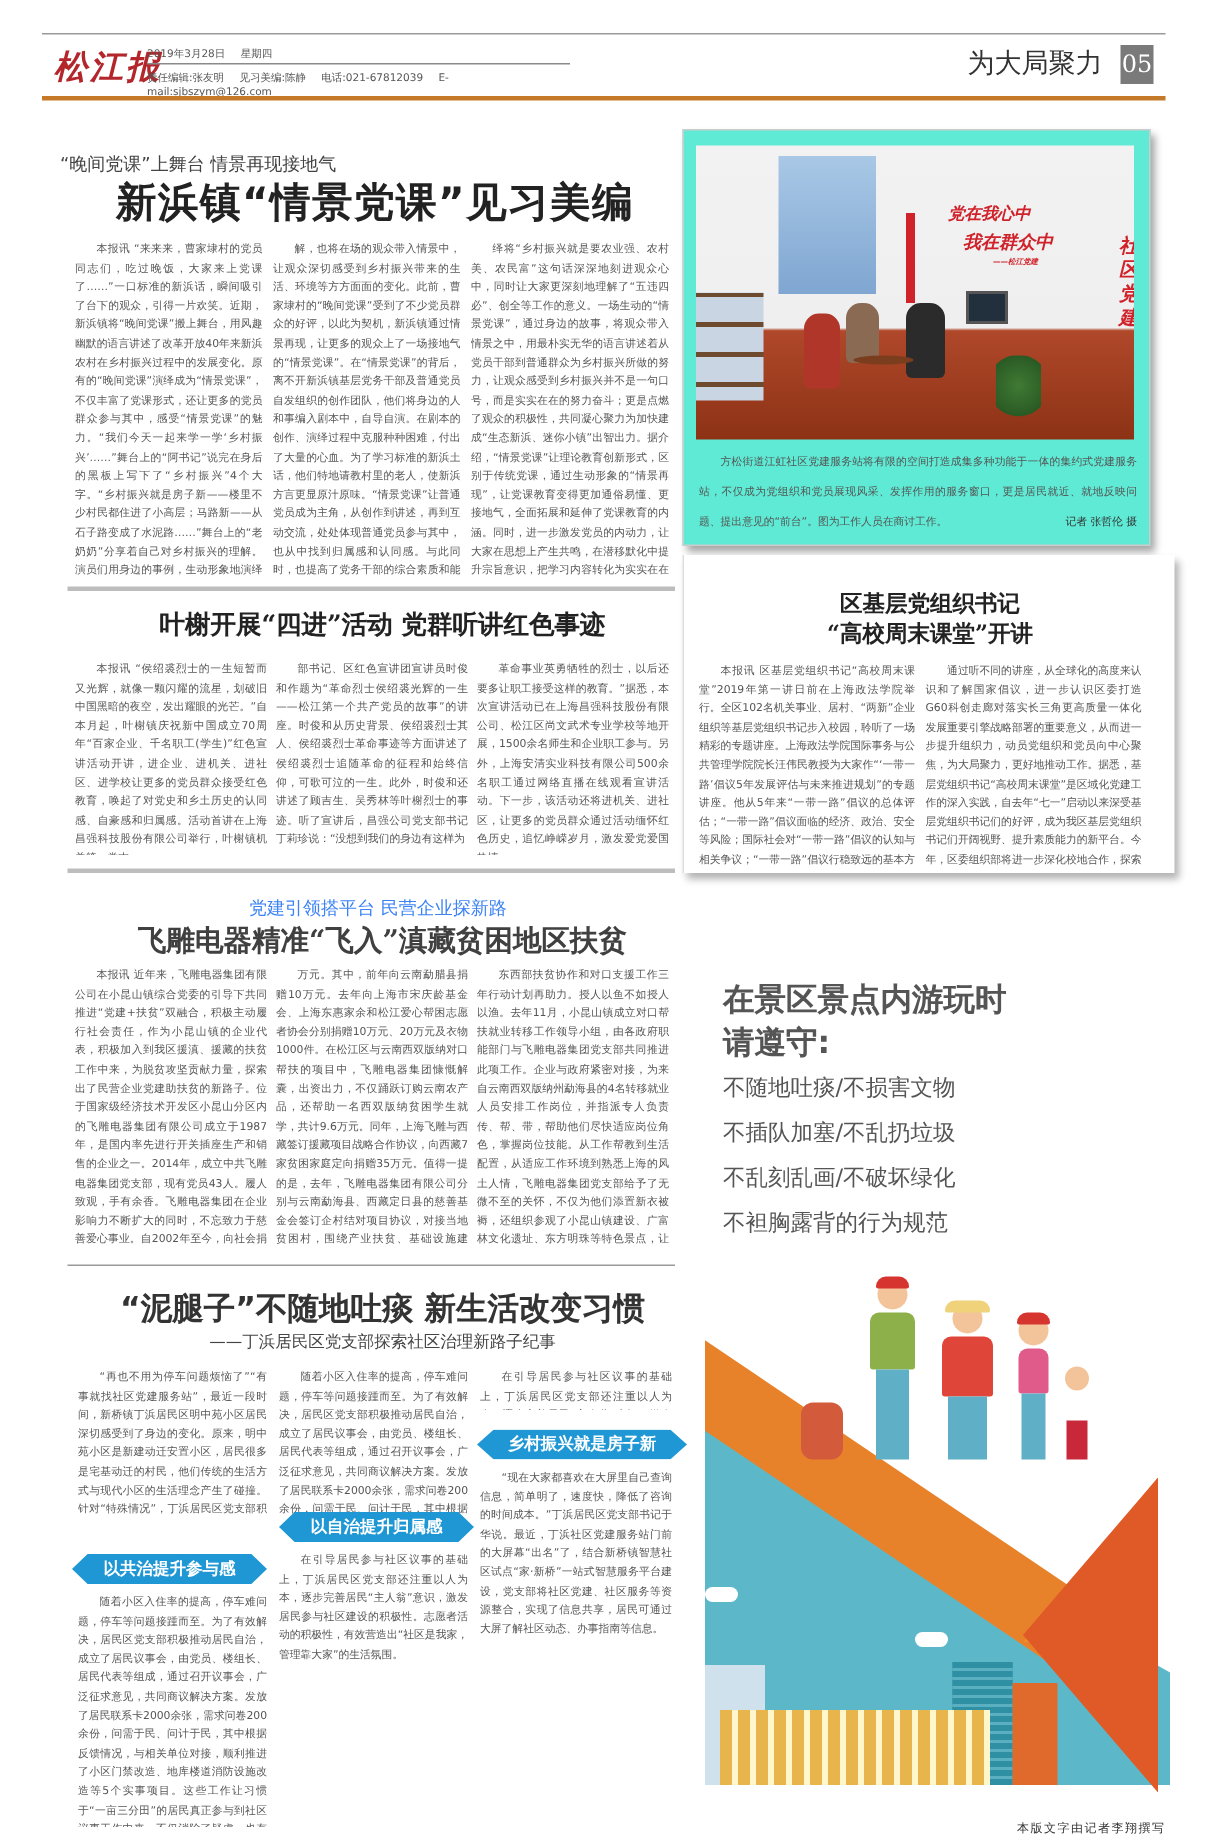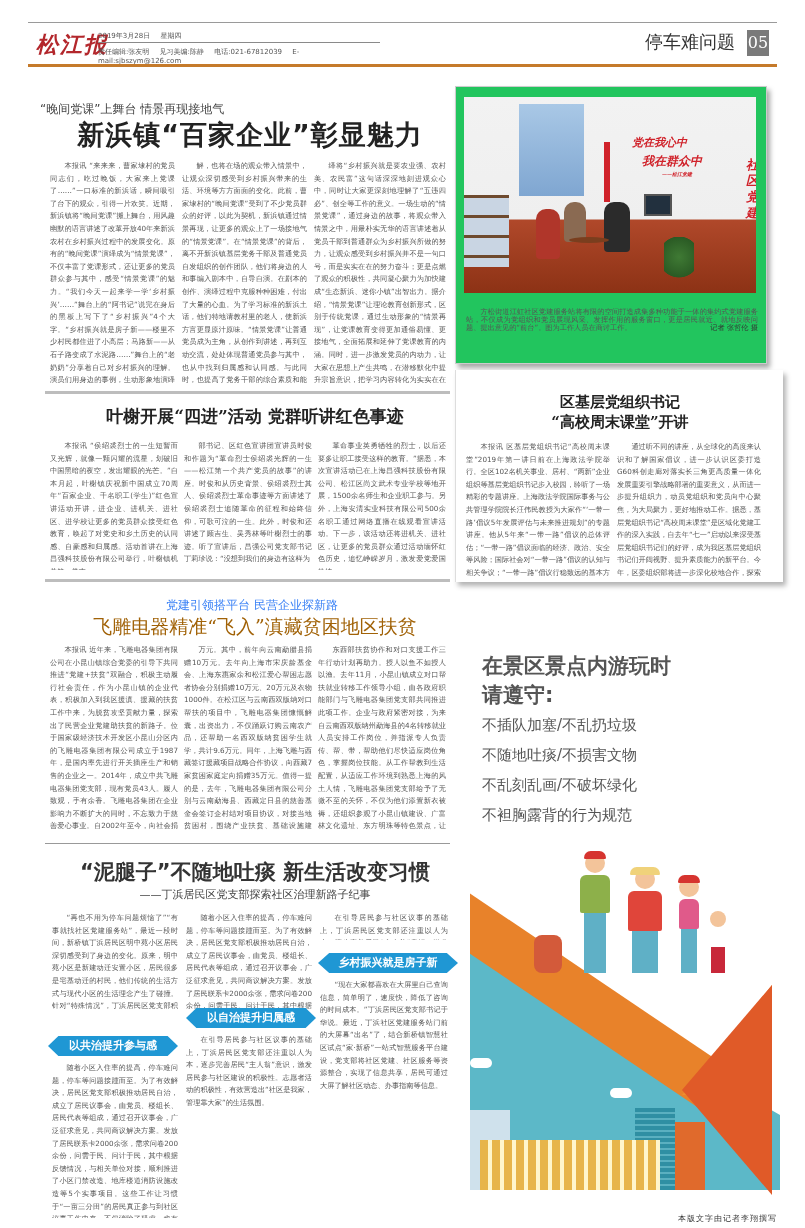--- a/index.html
+++ b/index.html
@@ -22,52 +22,52 @@
   
   .col { position: absolute; font-size: 7.2px; line-height: 12.6px; color: #555; text-align: justify; overflow: hidden; font-family: "DejaVu Sans", sans-serif; }
   .col p { text-indent: 2em; }
 
   
   .a1-kicker { position: absolute; left: 40px; width: 420px; top: 101px; text-align: left; font-size: 12px; color: #444; }
   .a1-title { position: absolute; left: 40px; width: 420px; top: 117px; text-align: center; font-size: 27px; font-weight: bold; color: #222; letter-spacing: 1px; }
   .a1-rule { position: absolute; left: 45px; width: 405px; top: 391px; height: 3px; background: #bdbdbd; }
 
   
-  .photo-box { position: absolute; left: 455px; top: 86px; width: 312px; height: 278px; border: 1px solid #ccc; box-shadow: 3px 4px 5px rgba(0,0,0,0.35); background: #22c55e; }
+  .photo-box { position: absolute; left: 455px; top: 86px; width: 312px; height: 278px; border: 1px solid #ccc; box-shadow: 3px 4px 5px rgba(0,0,0,0.35); background: #5eead4; }
   .photo { position: absolute; left: 8px; top: 10px; width: 292px; height: 196px; overflow: hidden; background: linear-gradient(#f2f2f2 0%, #efefef 62%, #b0482a 63%, #8c3215 100%); }
   .photo .window { position: absolute; left: 55px; top: 7px; width: 65px; height: 92px; background: linear-gradient(#a9c8e6, #7fa6d1); }
   .photo .shelf { position: absolute; left: 0; top: 98px; width: 45px; height: 72px; background: repeating-linear-gradient(#6e4a2e 0 3px, #c9d5e3 3px 20px); }
   .photo .slogan { position: absolute; font-family: "DejaVu Serif", serif; color: #d0222a; font-weight: bold; font-style: italic; }
   .photo .s1 { left: 168px; top: 38px; font-size: 11px; }
   .photo .s2 { left: 178px; top: 56px; font-size: 12px; }
   .photo .s3 { left: 198px; top: 74px; font-size: 5px; }
   .photo .s4 { left: 282px; top: 60px; font-size: 13px; width: 16px; line-height: 16px; }
   .photo .banner { position: absolute; left: 140px; top: 45px; width: 6px; height: 60px; background: #d0222a; }
   .photo .tv { position: absolute; left: 180px; top: 97px; width: 28px; height: 22px; background: #22303e; border: 2px solid #555; }
   .photo .table { position: absolute; left: 105px; top: 140px; width: 40px; height: 6px; background: #7a3e1e; border-radius: 50%; }
   .photo .p1 { position: absolute; left: 72px; top: 112px; width: 24px; height: 50px; background: #b0362a; border-radius: 10px 10px 4px 4px; }
   .photo .p2 { position: absolute; left: 100px; top: 105px; width: 22px; height: 40px; background: #8a6a52; border-radius: 10px 10px 4px 4px; }
   .photo .p3 { position: absolute; left: 140px; top: 105px; width: 26px; height: 50px; background: #2b2b2b; border-radius: 10px 10px 4px 4px; }
   .photo .plant { position: absolute; left: 200px; top: 140px; width: 30px; height: 50px; background: radial-gradient(circle at 50% 40%, #3f7a34, #2a5a24 60%, transparent 62%); }
-  .photo-caption { position: absolute; left: 10px; top: 211px; width: 292px; font-size: 7.2px; line-height: 8px; color: #555; text-indent: 2em; text-align: justify; margin-top: 10px; }
+  .photo-caption { position: absolute; left: 10px; top: 211px; width: 292px; font-size: 7.2px; line-height: 20px; color: #555; text-indent: 2em; text-align: justify; }
   .photo-caption .credit { float: right; color: #333; }
 
   
   .a2-title { position: absolute; left: 45px; width: 420px; top: 405px; text-align: center; font-family: "DejaVu Serif", serif; font-weight: bold; font-size: 17px; color: #222; }
 
   
   .a3-box { position: absolute; left: 455px; top: 370px; width: 328px; height: 212px; border-left: 1px solid #ddd; box-shadow: 3px 4px 5px rgba(0,0,0,0.3); background: #fff; }
   .a3-title { position: absolute; left: 460px; width: 320px; top: 392px; text-align: center; font-family: "DejaVu Serif", serif; font-weight: bold; font-size: 15px; line-height: 20px; color: #222; }
 
   
   .mid-rule { position: absolute; left: 45px; width: 405px; top: 579px; height: 3px; background: #bdbdbd; }
 
   
   .a4-kicker { position: absolute; left: 42px; width: 420px; top: 597px; text-align: center; font-size: 12px; color: #3b82f6; }
-  .a4-title { position: absolute; left: 45px; width: 420px; top: 614px; text-align: center; font-family: "DejaVu Serif", serif; font-weight: normal; font-size: 19px; color: #a16207; }
+  .a4-title { position: absolute; left: 45px; width: 420px; top: 614px; text-align: center; font-family: "DejaVu Serif", serif; font-weight: bold; font-size: 19px; color: #404040; }
 
   
   .rules { position: absolute; left: 482px; top: 652px; width: 290px; }
   .rules-title { font-size: 21px; font-weight: bold; color: #555; line-height: 29px; }
   .rules-item { font-size: 15px; color: #555; line-height: 29px; margin-top: 1px; }
 
   
   .illus { position: absolute; left: 470px; top: 820px; width: 310px; height: 390px; overflow: hidden; }
   .illus .sky { position: absolute; left: 0; top: 120px; width: 310px; height: 250px; background: #5cb8c8; clip-path: polygon(0 0, 100% 70%, 100% 100%, 0 100%); }
   .illus .band { position: absolute; left: -20px; top: 60px; width: 360px; height: 50px; background: #e8822a; transform-origin: left top; transform: rotate(34deg); }
@@ -108,27 +108,27 @@
         <span>2019年3月28日</span>
         <span>星期四</span>
       </div>
       <div class="row2">
         <span>责任编辑:张友明</span>
         <span>见习美编:陈静</span>
         <span>电话:021-67812039</span>
         <span>E-mail:sjbszym@126.com</span>
       </div>
     </div>
-    <div class="section-name">停车难问题</div>
+    <div class="section-name">为大局聚力</div>
     <div class="page-num">05</div>
   </div>
   <div class="mast-bottomline"></div>
 
   <div class="a1-kicker">“晚间党课”上舞台 情景再现接地气</div>
-  <div class="a1-title">新浜镇“百家企业”彰显魅力</div>
+  <div class="a1-title">新浜镇“情景党课”见习美编</div>
   <div class="col" style="left:50px; top:160px; width:125px; height:228px;">
       <p>本报讯 “来来来，曹家埭村的党员同志们，吃过晚饭，大家来上党课了……”一口标准的新浜话，瞬间吸引了台下的观众，引得一片欢笑。近期，新浜镇将“晚间党课”搬上舞台，用风趣幽默的语言讲述了改革开放40年来新浜农村在乡村振兴过程中的发展变化。原有的“晚间党课”演绎成为“情景党课”，不仅丰富了党课形式，还让更多的党员群众参与其中，感受“情景党课”的魅力。“我们今天一起来学一学‘乡村振兴’……”舞台上的“阿书记”说完在身后的黑板上写下了“乡村振兴”4个大字。“乡村振兴就是房子新——楼里不少村民都住进了小高层；马路新——从石子路变成了水泥路……”舞台上的“老奶奶”分享着自己对乡村振兴的理解。演员们用身边的事例，生动形象地演绎了曹家埭村开展“晚间党课”的情形。舞台上，大家一一交流着对乡村振兴的理</p>
     </div>
   <div class="col" style="left:182px; top:160px; width:125px; height:228px;">
       <p>解，也将在场的观众带入情景中，让观众深切感受到乡村振兴带来的生活、环境等方方面面的变化。此前，曹家埭村的“晚间党课”受到了不少党员群众的好评，以此为契机，新浜镇通过情景再现，让更多的观众上了一场接地气的“情景党课”。在“情景党课”的背后，离不开新浜镇基层党务干部及普通党员自发组织的创作团队，他们将身边的人和事编入剧本中，自导自演。在剧本的创作、演绎过程中克服种种困难，付出了大量的心血。为了学习标准的新浜土话，他们特地请教村里的老人，使新浜方言更显原汁原味。“情景党课”让普通党员成为主角，从创作到讲述，再到互动交流，处处体现普通党员参与其中，也从中找到归属感和认同感。与此同时，也提高了党务干部的综合素质和能力，丰富了他们的知识理论储备。值得一提的是，演员们生动形象的演</p>
     </div>
   <div class="col" style="left:314px; top:160px; width:132px; height:228px;">
       <p>绎将“乡村振兴就是要农业强、农村美、农民富”这句话深深地刻进观众心中，同时让大家更深刻地理解了“五违四必”、创全等工作的意义。一场生动的“情景党课”，通过身边的故事，将观众带入情景之中，用最朴实无华的语言讲述着从党员干部到普通群众为乡村振兴所做的努力，让观众感受到乡村振兴并不是一句口号，而是实实在在的努力奋斗；更是点燃了观众的积极性，共同凝心聚力为加快建成“生态新浜、迷你小镇”出智出力。据介绍，“情景党课”让理论教育创新形式，区别于传统党课，通过生动形象的“情景再现”，让党课教育变得更加通俗易懂、更接地气，全面拓展和延伸了党课教育的内涵。同时，进一步激发党员的内动力，让大家在思想上产生共鸣，在潜移默化中提升宗旨意识，把学习内容转化为实实在在地提升自我、服务为民的实际行动。</p>
     </div>
   <div class="a1-rule"></div>
@@ -188,22 +188,22 @@
   <div class="col" style="left:184px; top:644px; width:128px; height:190px;">
       <p>万元。其中，前年向云南勐腊县捐赠10万元。去年向上海市宋庆龄基金会、上海东惠家余和松江爱心帮困志愿者协会分别捐赠10万元、20万元及衣物1000件。在松江区与云南西双版纳对口帮扶的项目中，飞雕电器集团慷慨解囊，出资出力，不仅踊跃订购云南农产品，还帮助一名西双版纳贫困学生就学，共计9.6万元。同年，上海飞雕与西藏签订援藏项目战略合作协议，向西藏7家贫困家庭定向捐赠35万元。值得一提的是，去年，飞雕电器集团有限公司分别与云南勐海县、西藏定日县的慈善基金会签订企村结对项目协议，对接当地贫困村，围绕产业扶贫、基础设施建设、劳务协作等领域，深入开展</p>
     </div>
   <div class="col" style="left:318px; top:644px; width:128px; height:190px;">
       <p>东西部扶贫协作和对口支援工作三年行动计划再助力。授人以鱼不如授人以渔。去年11月，小昆山镇成立对口帮扶就业转移工作领导小组，由各政府职能部门与飞雕电器集团党支部共同推进此项工作。企业与政府紧密对接，为来自云南西双版纳州勐海县的4名转移就业人员安排工作岗位，并指派专人负责传、帮、带，帮助他们尽快适应岗位角色，掌握岗位技能。从工作帮教到生活配置，从适应工作环境到熟悉上海的风土人情，飞雕电器集团党支部给予了无微不至的关怀，不仅为他们添置新衣被褥，还组织参观了小昆山镇建设、广富林文化遗址、东方明珠等特色景点，让他们感受到了“家”的温暖。</p>
     </div>
 
   <div class="rules">
     <div class="rules-title">在景区景点内游玩时</div>
     <div class="rules-title">请遵守:</div>
+    <div class="rules-item">不随地吐痰/不损害文物</div>
     <div class="rules-item">不插队加塞/不乱扔垃圾</div>
-    <div class="rules-item">不随地吐痰/不损害文物</div>
     <div class="rules-item">不乱刻乱画/不破坏绿化</div>
     <div class="rules-item">不袒胸露背的行为规范</div>
   </div>
 
   <div class="illus">
     <div class="sky"></div>
     <div class="band"></div>
     <div class="tri2"></div>
     <div class="tri"></div>
     <div class="cloud" style="left:0; top:238px;"></div>

